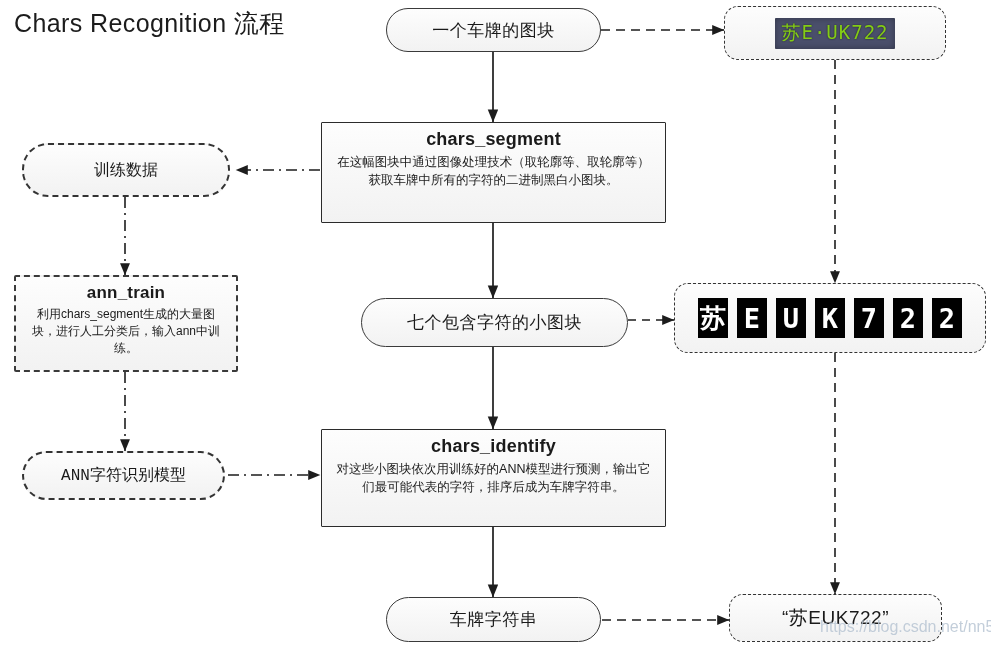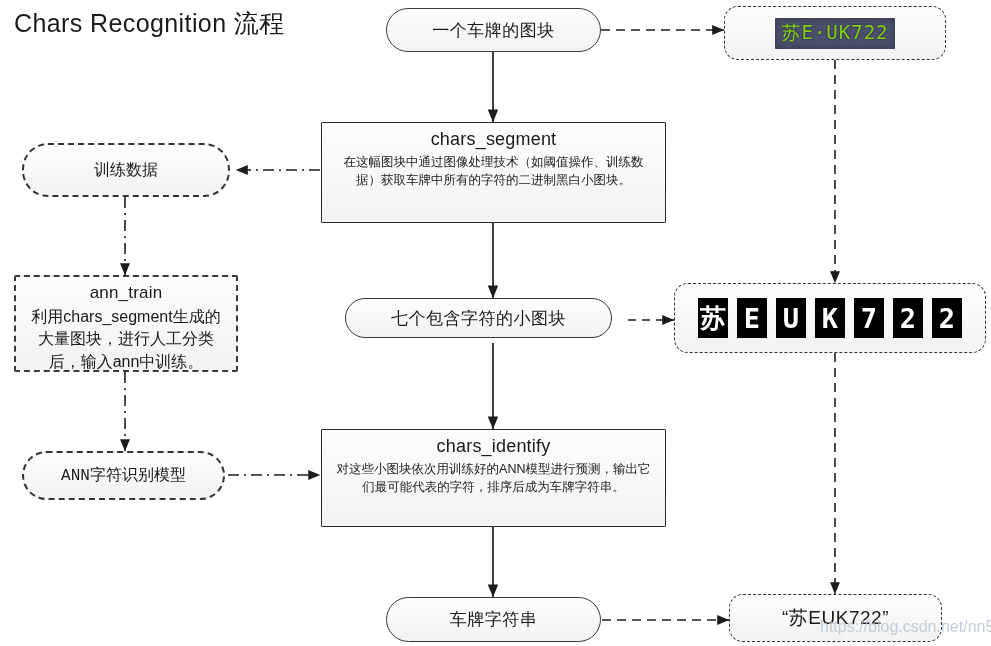--- a/index.html
+++ b/index.html
@@ -48,37 +48,37 @@
     border-radius: 14px;
   }
   
   .proc {
     border: 1.2px solid #2b2b2b;
     border-radius: 1px;
     padding: 6px 10px 8px 10px;
     justify-content: flex-start;
   }
   .proc-title {
-    font-weight: normal;
+    font-weight: bold;
     font-size: 18px;
     margin-bottom: 3px;
     letter-spacing: 0.2px;
   }
   .proc-body {
     font-size: 12.5px;
     line-height: 1.45;
     text-align: center;
   }
   
   .proc.dashdot-rect {
     border: 2px dashed #3a3a3a;
     border-radius: 2px;
   }
   .ann-title { font-size: 17px; }
-  .ann-body  { font-size: 16px; line-height: 1.4; }
+  .ann-body  { font-size: 12px; line-height: 1.4; }
 
   
   #title {
     position: absolute;
     left: 14px; top: 7px;
     font-size: 25px;
     color: #1c1c1c;
     letter-spacing: 0.4px;
     white-space: nowrap;
     z-index: 4;
@@ -182,29 +182,29 @@
     <span>苏E·UK722</span>
   </span>
 </div>
 
 <div class="node dashdot" style="left:22px; top:143px; width:208px; height:54px;">
   <span>训练数据</span>
 </div>
 
 <div class="node proc" style="left:321px; top:122px; width:345px; height:101px;">
   <div class="proc-title">chars_segment</div>
-  <div class="proc-body">在这幅图块中通过图像处理技术（如阈值操作、训练数据）获取车牌中所有的字符的二进制黑白小图块。</div>
+  <div class="proc-body">在这幅图块中通过图像处理技术（取轮廓等、取轮廓等）获取车牌中所有的字符的二进制黑白小图块。</div>
 </div>
 
 <div class="node proc dashdot-rect" style="left:14px; top:275px; width:224px; height:97px;">
   <div class="proc-title ann-title">ann_train</div>
   <div class="proc-body ann-body">利用chars_segment生成的大量图块，进行人工分类后，输入ann中训练。</div>
 </div>
 
-<div class="node term" style="left:345px; top:298px; width:267px; height:40px;">
+<div class="node term" style="left:361px; top:298px; width:267px; height:49px;">
   <span>七个包含字符的小图块</span>
 </div>
 
 <div class="node dashed" style="left:674px; top:283px; width:312px; height:70px;">
   <div class="tiles">
     <div class="tile cjk">苏</div>
     <div class="tile">E</div>
     <div class="tile">U</div>
     <div class="tile">K</div>
     <div class="tile">7</div>

